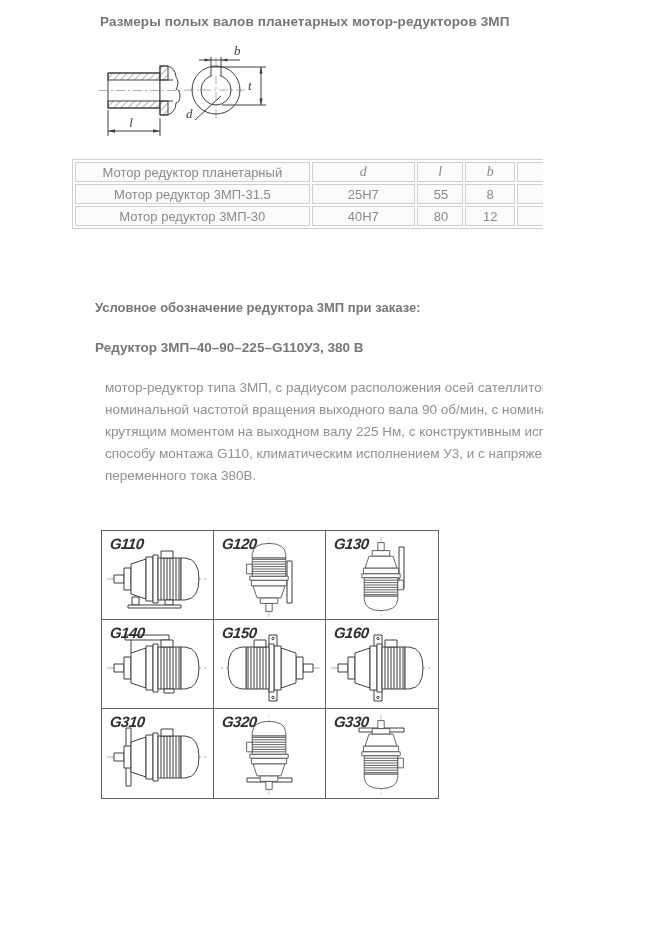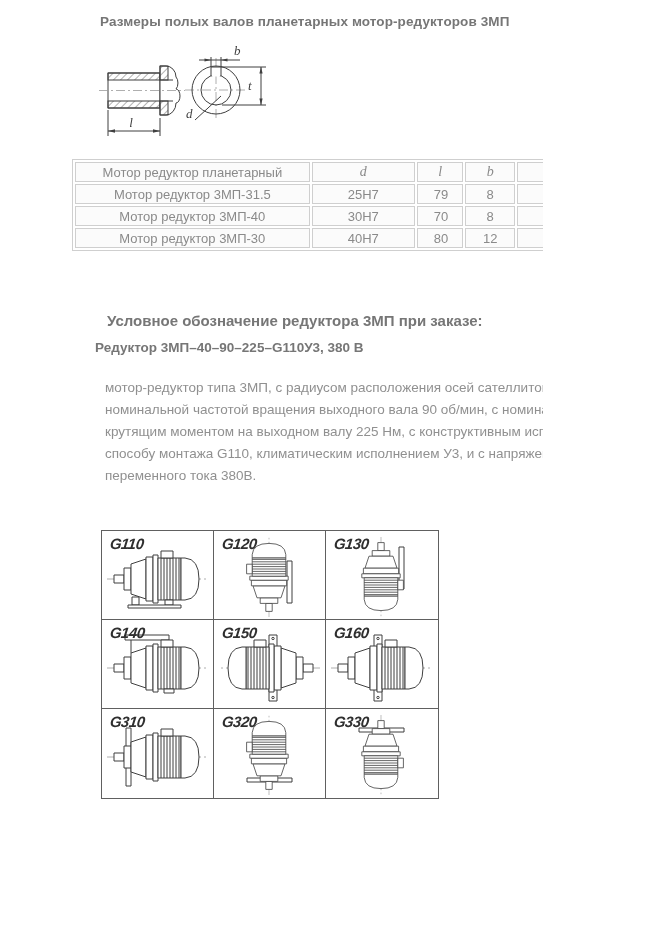--- a/index.html
+++ b/index.html
@@ -12,21 +12,21 @@
   svg .s{fill:none;stroke:#3f3f3f;stroke-width:1;}
   svg .hz{stroke:#3f3f3f;stroke-width:1;}
   svg .cl{fill:none;stroke:#9a9a9a;stroke-width:0.8;stroke-dasharray:9 3 2 3;}
   svg .ar{fill:#3f3f3f;stroke:none;}
   svg .dim{font-family:"Liberation Serif",serif;font-style:italic;font-size:13px;fill:#3f3f3f;}
   .dims{position:absolute;left:72px;top:159px;width:536px;border-collapse:separate;
         border-spacing:2px;border:1px solid #cfcfcf;background:#fff;table-layout:fixed;}
   .dims td{border:1px solid #cfcfcf;background:#fbfbfb;color:#8a8a8a;font-size:13px;
         text-align:center;padding:1px 16px;height:16px;overflow:hidden;white-space:nowrap;}
   .dims td.ital{font-family:"Liberation Serif",serif;font-style:italic;font-size:14px;}
-  .h2{position:absolute;margin:12px;font-size:15px;font-weight:bold;color:#767676;}
+  .h2{position:absolute;margin:0;font-size:13px;font-weight:bold;color:#767676;}
   .desig{position:absolute;left:95px;top:340px;margin:0;font-size:13.5px;font-weight:bold;color:#767676;}
   .desc{position:absolute;left:105px;top:377px;width:524px;margin:0;font-size:13.5px;
         line-height:22px;color:#909090;}
   .mgrid{position:absolute;left:101px;top:530px;display:grid;
         grid-template-columns:repeat(3,112px);grid-auto-rows:89px;border:1px solid #606060;}
   .mcell{position:relative;box-sizing:border-box;border-right:1px solid #606060;
         border-bottom:1px solid #606060;background:#fff;}
   .mcell:nth-child(3n){border-right:none;}
   .mcell:nth-child(n+7){border-bottom:none;}
   .glabel{position:absolute;left:8px;top:4px;font-style:italic;font-weight:bold;
@@ -103,30 +103,23 @@
         <tr>
           <td>Мотор редуктор планетарный</td>
           <td class="ital">d</td>
           <td class="ital">l</td>
           <td class="ital">b</td>
           <td class="ital">t</td>
         </tr>
         <tr>
           <td>Мотор редуктор 3МП-31.5</td>
           <td>25H7</td>
-          <td>79</td>
+          <td>55</td>
           <td>8</td>
           <td>40,4</td>
-        </tr>
-        <tr>
-          <td>Мотор редуктор 3МП-40</td>
-          <td>30H7</td>
-          <td>70</td>
-          <td>8</td>
-          <td>33,1</td>
         </tr>
         <tr>
           <td>Мотор редуктор 3МП-30</td>
           <td>40H7</td>
           <td>80</td>
           <td>12</td>
           <td>43,3</td>
         </tr>
       </tbody>
   </table>

